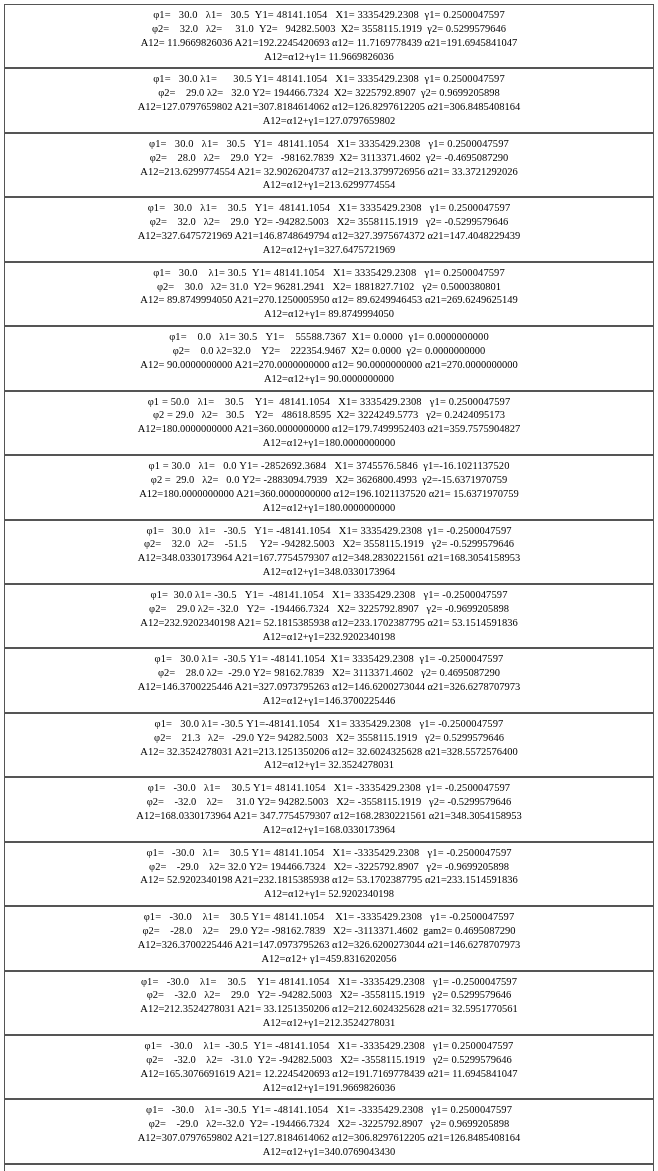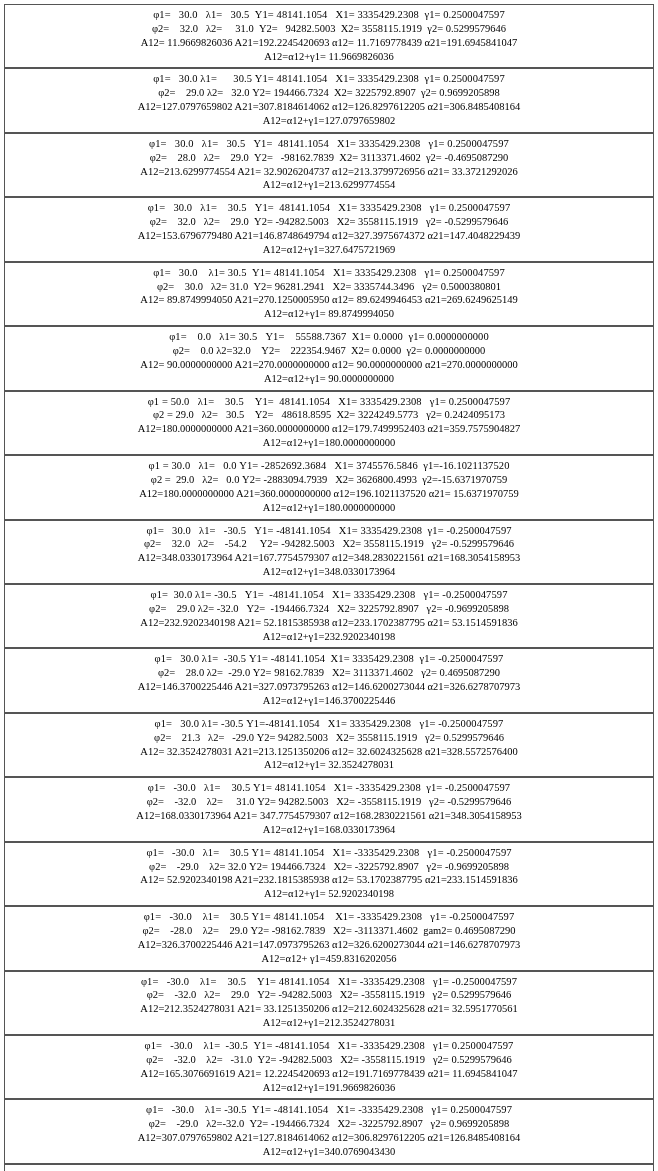--- a/index.html
+++ b/index.html
@@ -80,32 +80,32 @@
             </td>
           </tr>
         </tbody>
       </table>
       <table class="block-table">
         <tbody>
           <tr>
             <td class="block-cell">
               <div class="line l1">φ1=   30.0   λ1=    30.5   Y1=  48141.1054   X1= 3335429.2308   γ1= 0.2500047597</div>
               <div class="line">φ2=    32.0   λ2=    29.0  Y2= -94282.5003   X2= 3558115.1919   γ2= -0.5299579646</div>
-              <div class="line">A12=153.6796779480 A21=146.8748649794 α12=327.3975674372 α21=147.4048229439</div>
+              <div class="line">A12=327.6475721969 A21=146.8748649794 α12=327.3975674372 α21=147.4048229439</div>
               <div class="line">A12=α12+γ1=327.6475721969</div>
             </td>
           </tr>
         </tbody>
       </table>
       <table class="block-table">
         <tbody>
           <tr>
             <td class="block-cell">
               <div class="line l1">φ1=   30.0    λ1= 30.5  Y1= 48141.1054   X1= 3335429.2308   γ1= 0.2500047597</div>
-              <div class="line">φ2=    30.0   λ2= 31.0  Y2= 96281.2941   X2= 3335744.3496   γ2= 0.5000380801</div>
+              <div class="line">φ2=    30.0   λ2= 31.0  Y2= 96281.2941   X2= 1881827.7102   γ2= 0.5000380801</div>
               <div class="line">A12= 89.8749994050 A21=270.1250005950 α12= 89.6249946453 α21=269.6249625149</div>
               <div class="line">A12=α12+γ1= 89.8749994050</div>
             </td>
           </tr>
         </tbody>
       </table>
       <table class="block-table">
         <tbody>
           <tr>
             <td class="block-cell">
@@ -139,21 +139,21 @@
               <div class="line">A12=α12+γ1=180.0000000000</div>
             </td>
           </tr>
         </tbody>
       </table>
       <table class="block-table">
         <tbody>
           <tr>
             <td class="block-cell">
               <div class="line l1">φ1=   30.0   λ1=   -30.5   Y1= -48141.1054   X1= 3335429.2308  γ1= -0.2500047597</div>
-              <div class="line">φ2=    32.0   λ2=    -54.2     Y2= -94282.5003   X2= 3558115.1919   γ2= -0.5299579646</div>
+              <div class="line">φ2=    32.0   λ2=    -51.5     Y2= -94282.5003   X2= 3558115.1919   γ2= -0.5299579646</div>
               <div class="line">A12=348.0330173964 A21=167.7754579307 α12=348.2830221561 α21=168.3054158953</div>
               <div class="line">A12=α12+γ1=348.0330173964</div>
             </td>
           </tr>
         </tbody>
       </table>
       <table class="block-table">
         <tbody>
           <tr>
             <td class="block-cell">

